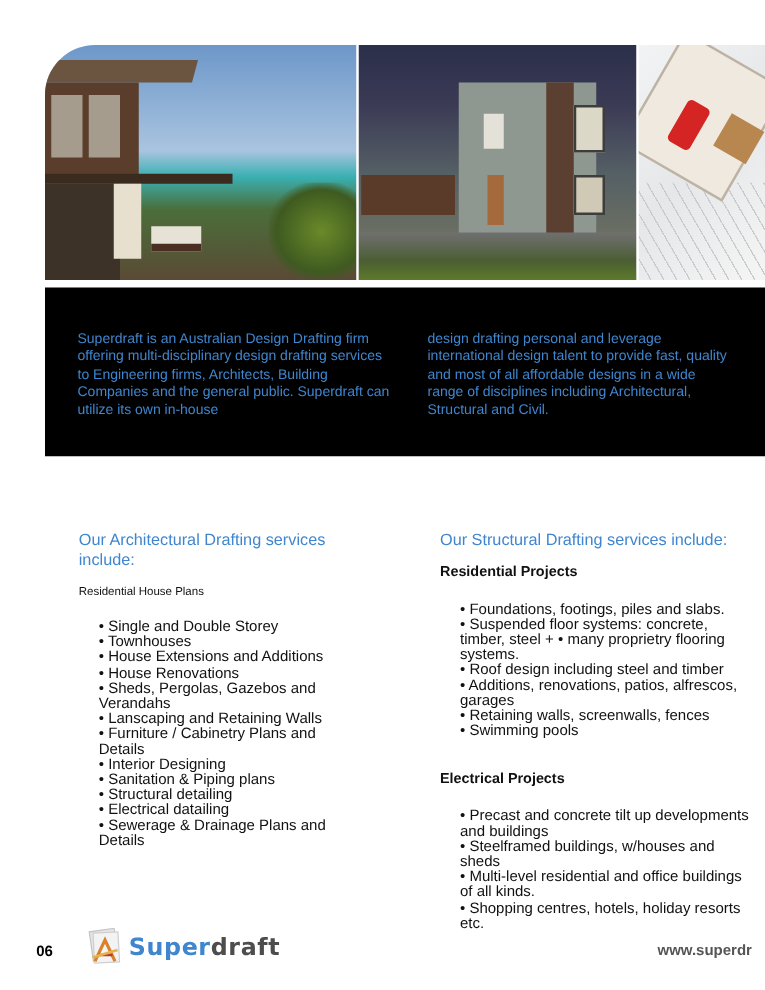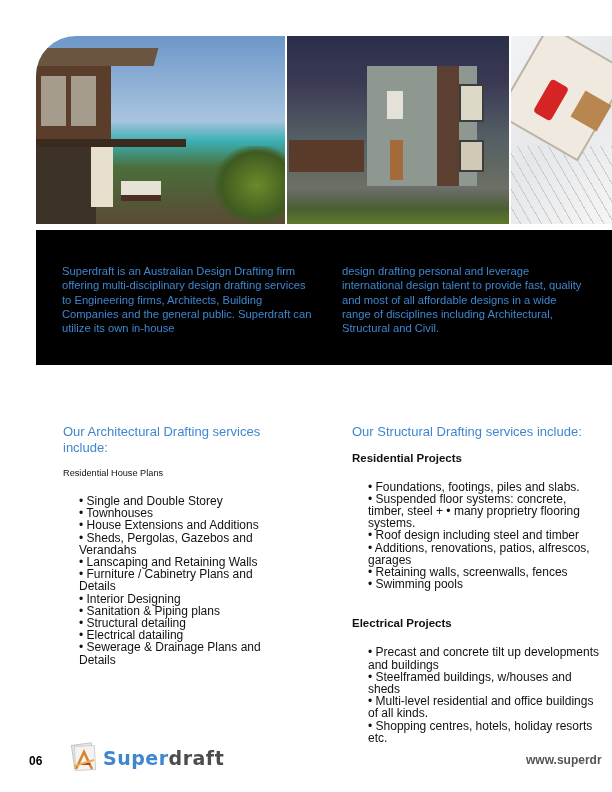--- a/index.html
+++ b/index.html
@@ -94,20 +94,21 @@
   <div class="intro-col right">design drafting personal and leverage international design talent to provide fast, quality and most of all affordable designs in a wide range of disciplines including Architectural, Structural and Civil.</div>
 </div>
 
 <div class="col left">
   <h2 class="svc-title">Our Architectural Drafting services include:</h2>
   <div class="list-head">Residential House Plans</div>
   <ul class="list">
     <li>• Single and Double Storey</li>
     <li>• Townhouses</li>
     <li>• House Extensions and Additions</li>
+    <li>• House Renovations</li>
     <li>• Sheds, Pergolas, Gazebos and Verandahs</li>
     <li>• Lanscaping and Retaining Walls</li>
     <li>• Furniture / Cabinetry Plans and Details</li>
     <li>• Interior Designing</li>
     <li>• Sanitation &amp; Piping plans</li>
     <li>• Structural detailing</li>
     <li>• Electrical datailing</li>
     <li>• Sewerage &amp; Drainage Plans and Details</li>
   </ul>
 </div>

